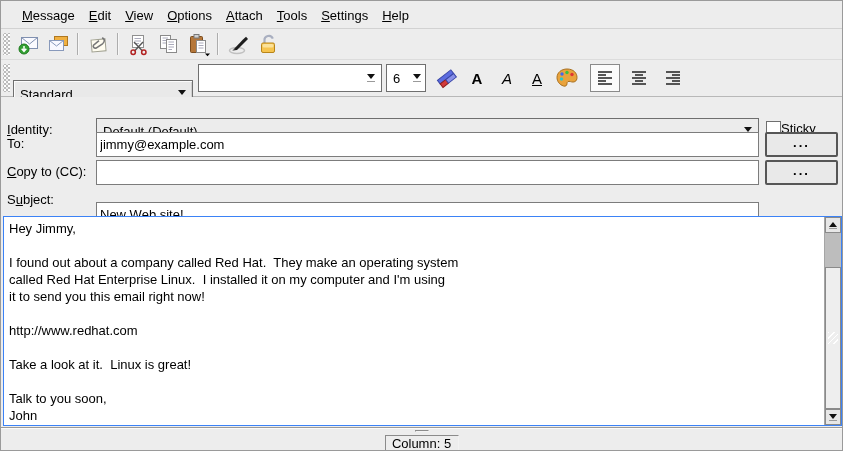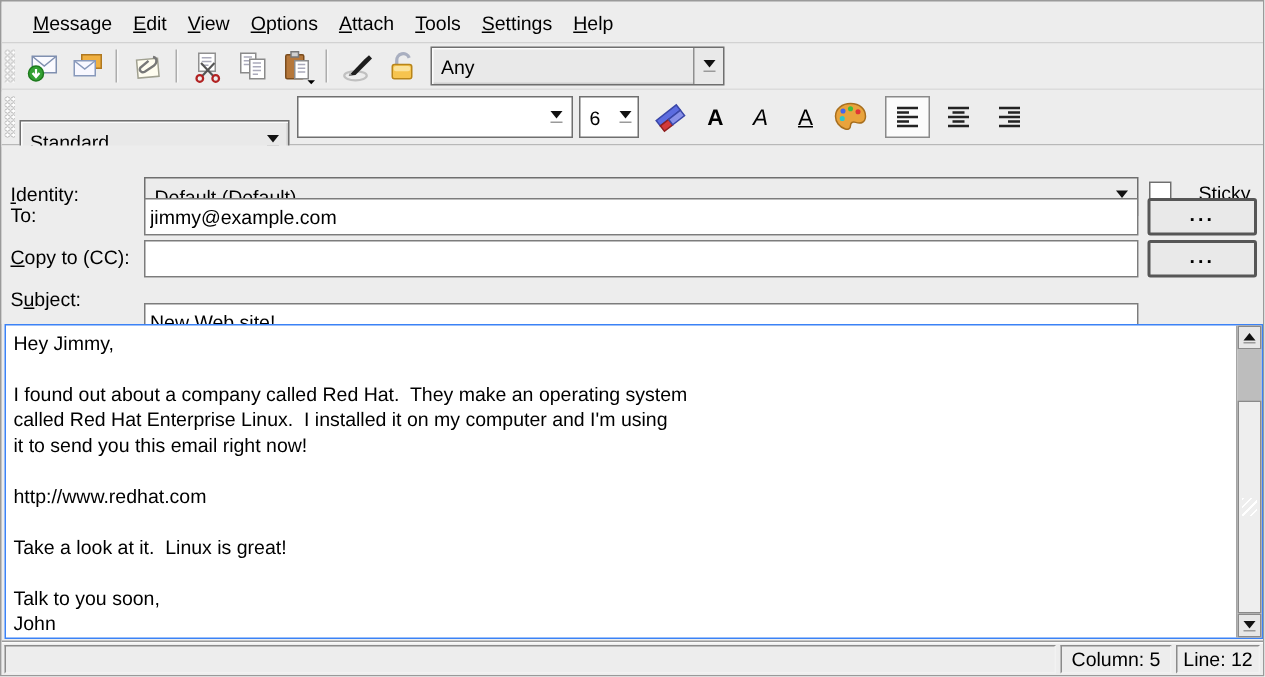--- a/index.html
+++ b/index.html
@@ -58,21 +58,21 @@
     border: 1px solid #7c7c7c; background: #fff; font-family: "Liberation Sans", sans-serif;
     font-size: 13px; padding: 0 3px; outline: none;
   }
   .hcombo { position: absolute; left: 95px; width: 663px; height: 26px; background:#ececec; box-shadow:none; }
   .dots-btn {
     position: absolute; left: 764px; width: 73px; height: 25px;
     background: #e9e9e9; border: 2px solid #565656; border-radius: 2px;
     font-weight: bold; letter-spacing: 2px; line-height: 18px; text-align: center;
     font-size: 13px; cursor: default;
   }
-  .sticky { position: absolute; left: 765px; top: 4px; display: flex; align-items: flex-end; gap: 18px; }
+  .sticky { position: absolute; left: 765px; top: 4px; display: flex; align-items: flex-end; gap: 0; }
   .checkbox { width: 15px; height: 15px; background: #fff; border: 1px solid #6f6f6f; }
 
   
   .editor {
     position: absolute; top: 215px; left: 2px; width: 839px; height: 210px;
     border: 1px solid #3b82f6; background: #fff; display: flex;
   }
   .editor-text {
     flex: 1; padding: 3px 5px; white-space: pre; overflow: hidden;
     font-family: "Liberation Sans", sans-serif; font-size: 13px; line-height: 17px;
@@ -87,21 +87,21 @@
   }
   .sb-thumb::after {
     content: ""; position: absolute; left: 2px; right: 2px; top: 50%; height: 12px; margin-top: -6px;
     background: repeating-linear-gradient(135deg, #ffffff 0 1px, rgba(0,0,0,0) 1px 4px);
   }
 
   
   .statusbar {
     position: absolute; top: 426px; left: 0; right: 0; height: 24px;
     border-top: 1px solid #9a9a9a; box-shadow: inset 0 1px 0 #fbfbfb;
-    display: flex; align-items: center; gap: 3px; padding: 2px 2px 2px 2px; background:#ededed;
+    display: flex; align-items: center; gap: 3px; padding: 2px 2px 2px 2px; background:#ededed;flex-direction:column;
   }
   .spanel {
     height: 19px; border: 1px solid; border-color: #8b8b8b #f2f2f2 #f2f2f2 #8b8b8b;
     display: flex; align-items: center; padding: 0 6px; white-space: nowrap;
   }
   .spanel.grow { flex: 1; }
   .spanel.col { width: 74px; justify-content: center; }
   .spanel.line { width: 56px; justify-content: center; }
 
   svg { display: block; }
@@ -206,27 +206,20 @@
     <div class="tb-btn">
       <span>
         <svg width="25" height="25" viewBox="0 0 25 25">
           <path d="M8.5 11 V8.5 A4.3 4.3 0 0 1 16.8 6.6" fill="none" stroke="#a9afc0" stroke-width="2.2"></path>
           <rect x="5.5" y="11" width="13" height="9.5" rx="1.5" fill="#f6c44f" stroke="#b8851a"></rect>
           <rect x="6.5" y="12" width="11" height="3.5" rx="1.5" fill="#fbe29a" stroke="none"></rect>
         </svg>
       </span>
     </div>
 
-    <div class="combo" style="width:196px; margin-left:4px;">
-      <span class="ctext">Any</span>
-      <span class="cbtn boxed">
-          <span class="tri"></span>
-          <span class="tline"></span>
-        </span>
-    </div>
   </div>
 
   <div class="toolbar tb2">
     <div class="handle"></div>
 
     <div class="combo" style="width:180px; height:28px;margin-top:32px;">
       <span class="ctext">Standard</span>
       <span class="cbtn">
           <span class="tri"></span>
           <span class="tline"></span>

